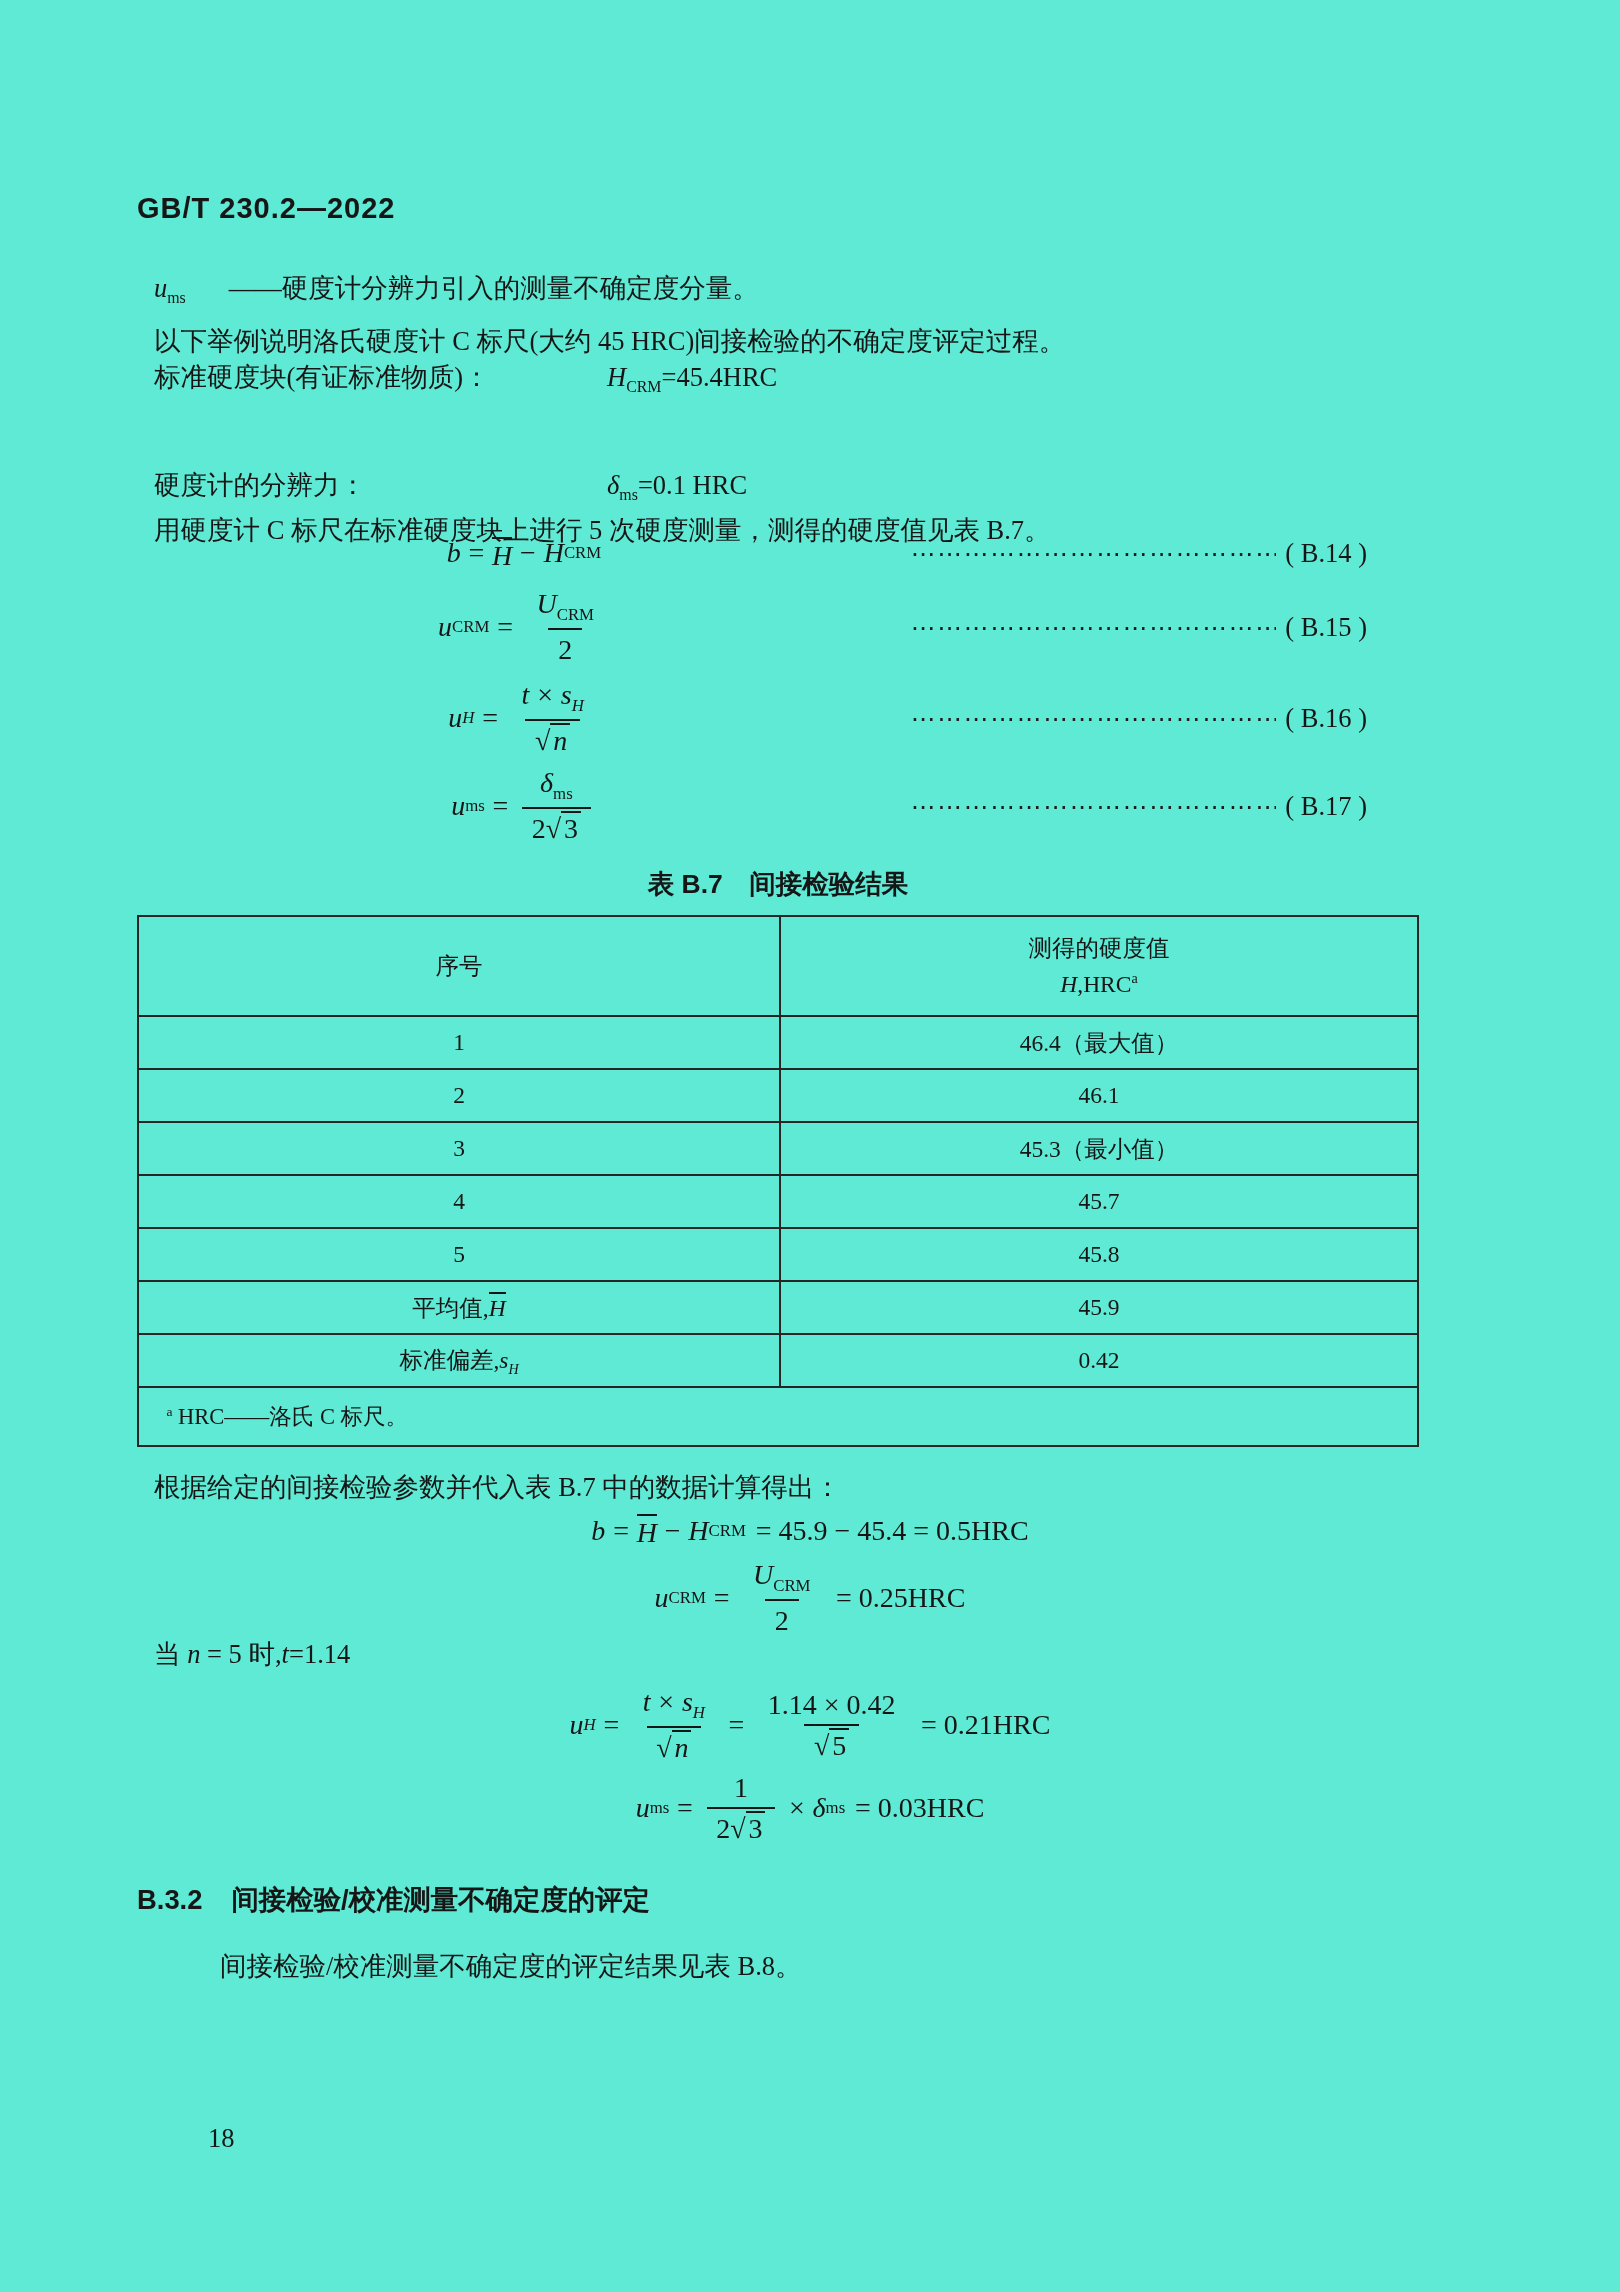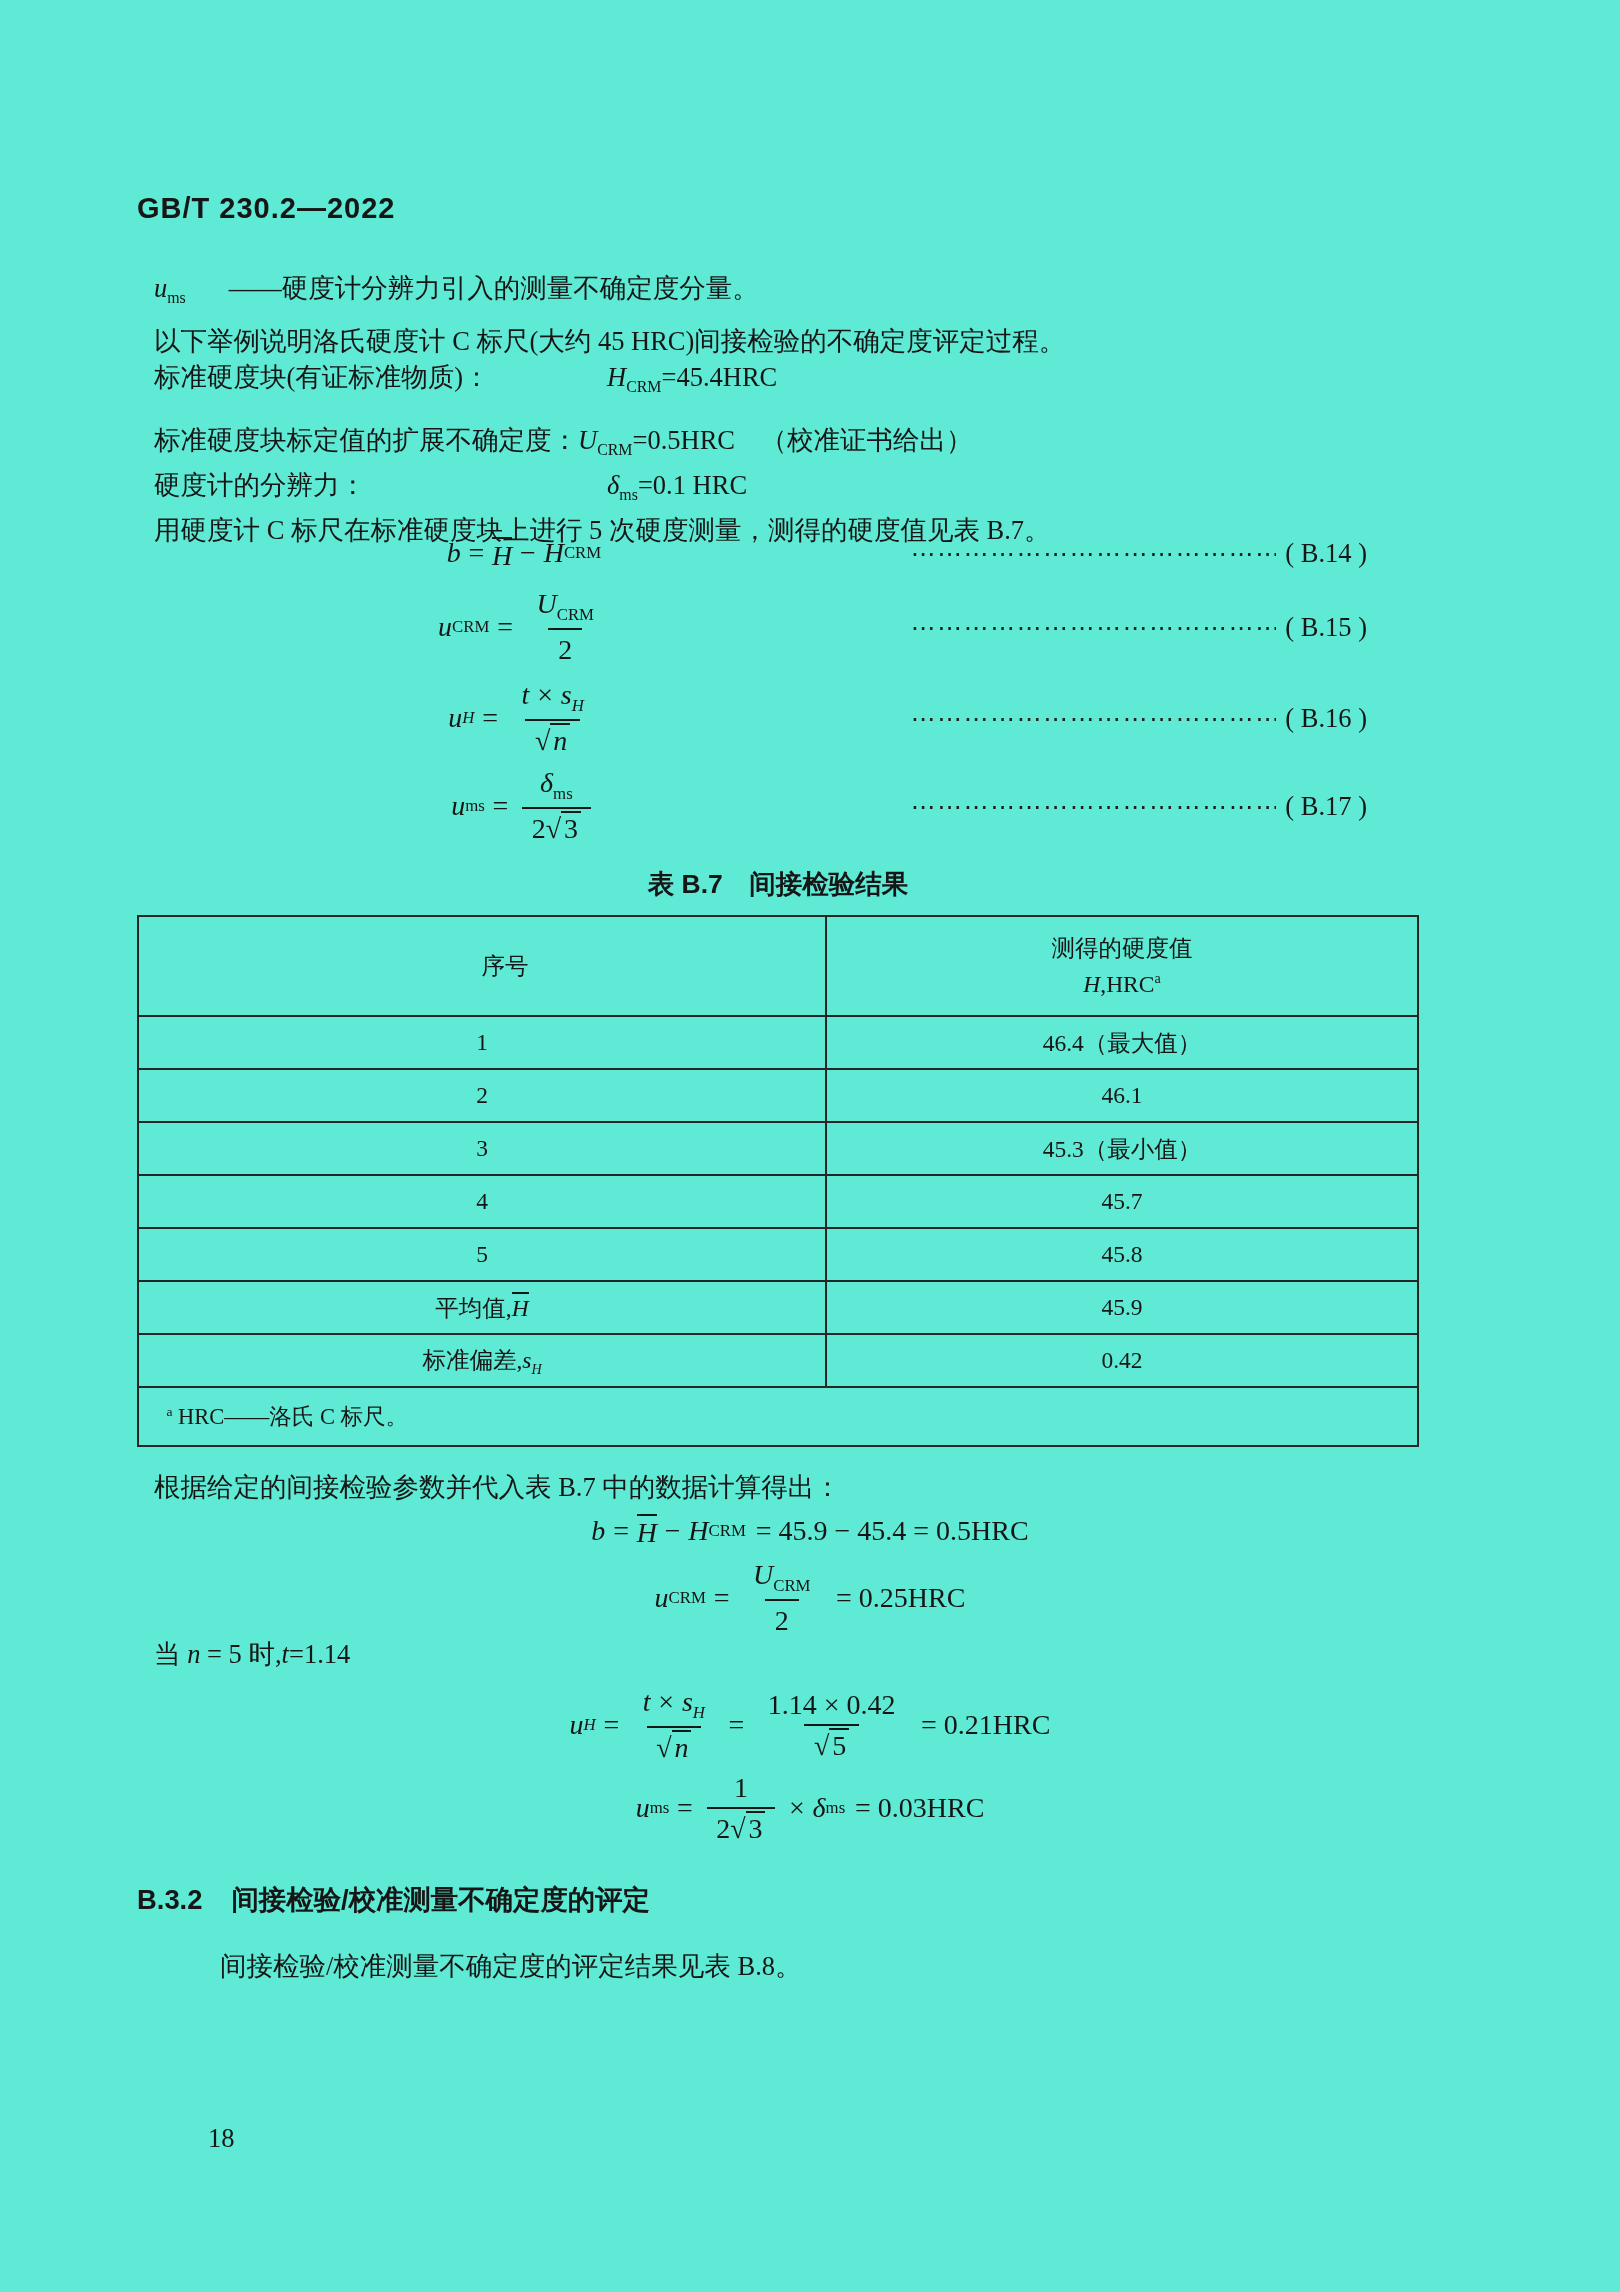--- a/index.html
+++ b/index.html
@@ -73,23 +73,20 @@
   <div class="bodytext abs" style="left:154px; top:271px;">
     <span class="mi">u</span><sub>ms</sub><span class="term-def">——硬度计分辨力引入的测量不确定度分量。</span>
   </div>
 
   <div class="bodytext abs" style="left:154px; top:324px;text-align:center;">以下举例说明洛氏硬度计 C 标尺(大约 45 HRC)间接检验的不确定度评定过程。</div>
 
   <div class="bodytext abs" style="left:154px; top:360px;">
     <span class="param-label">标准硬度块(有证标准物质)：</span><span class="mi">H</span><sub>CRM</sub><span>=45.4HRC</span>
   </div>
 
-  <div class="bodytext abs" style="left:154px; top:423px;">
-    <span>标准硬度块标定值的扩展不确定度：</span><span class="mi">U</span><sub>CRM</sub><span>=0.5HRC</span><span class="param-note">（校准证书给出）</span>
-  </div>
 
   <div class="bodytext abs" style="left:154px; top:468px;">
     <span class="param-label">硬度计的分辨力：</span><span class="mi">δ</span><sub>ms</sub><span>=0.1 HRC</span>
   </div>
 
   <div class="bodytext abs" style="left:154px; top:513px;">用硬度计 C 标尺在标准硬度块上进行 5 次硬度测量，测得的硬度值见表 B.7。</div>
 
   <div class="eq-row" style="top:534px; height:39px;">
     <div class="eq-formula-zone">
       <span class="mi">b</span>
@@ -143,21 +140,21 @@
     </div>
     <div class="eq-dots">⋯⋯⋯⋯⋯⋯⋯⋯⋯⋯⋯⋯⋯⋯</div>
     <div class="eq-label">( B.17 )</div>
   </div>
 
   <div class="table-title" style="top:866px;">表 B.7　间接检验结果</div>
 
   <table class="b7">
     <thead>
       <tr>
-        <th style="width:50%;padding-left:46px;">序号</th>
+        <th style="width:50%;">序号</th>
         <th>
           <span>测得的硬度值</span><br>
           <span class="mi">H</span><span>,HRC</span><sup>a</sup>
         </th>
       </tr>
     </thead>
     <tbody>
       <tr>
         <td>1</td>
         <td>46.4（最大值）</td>

